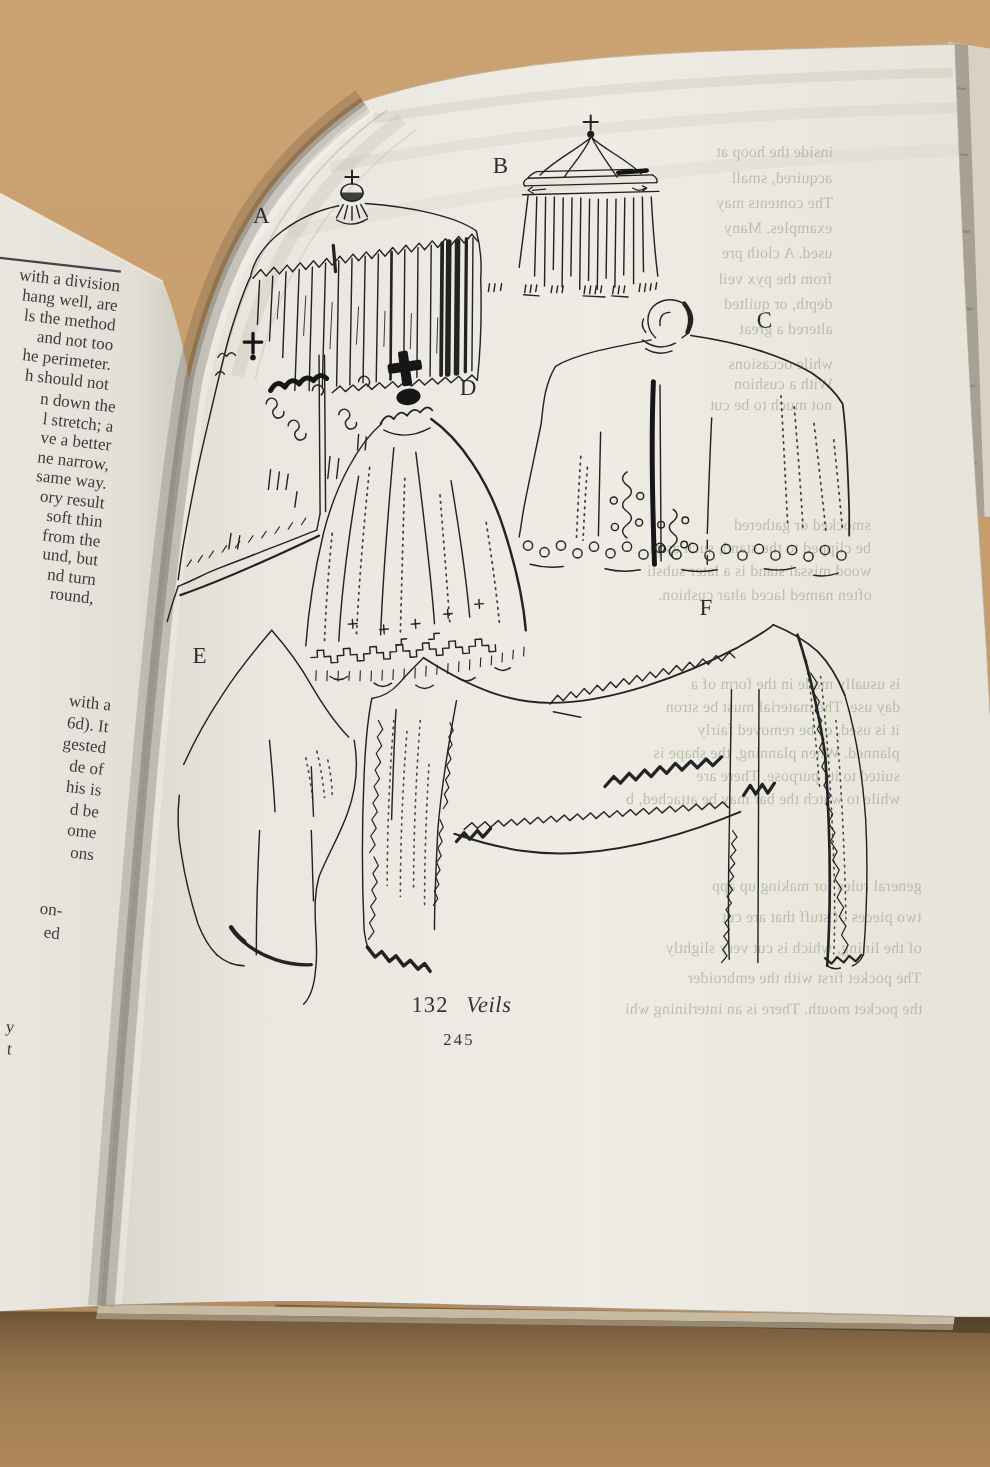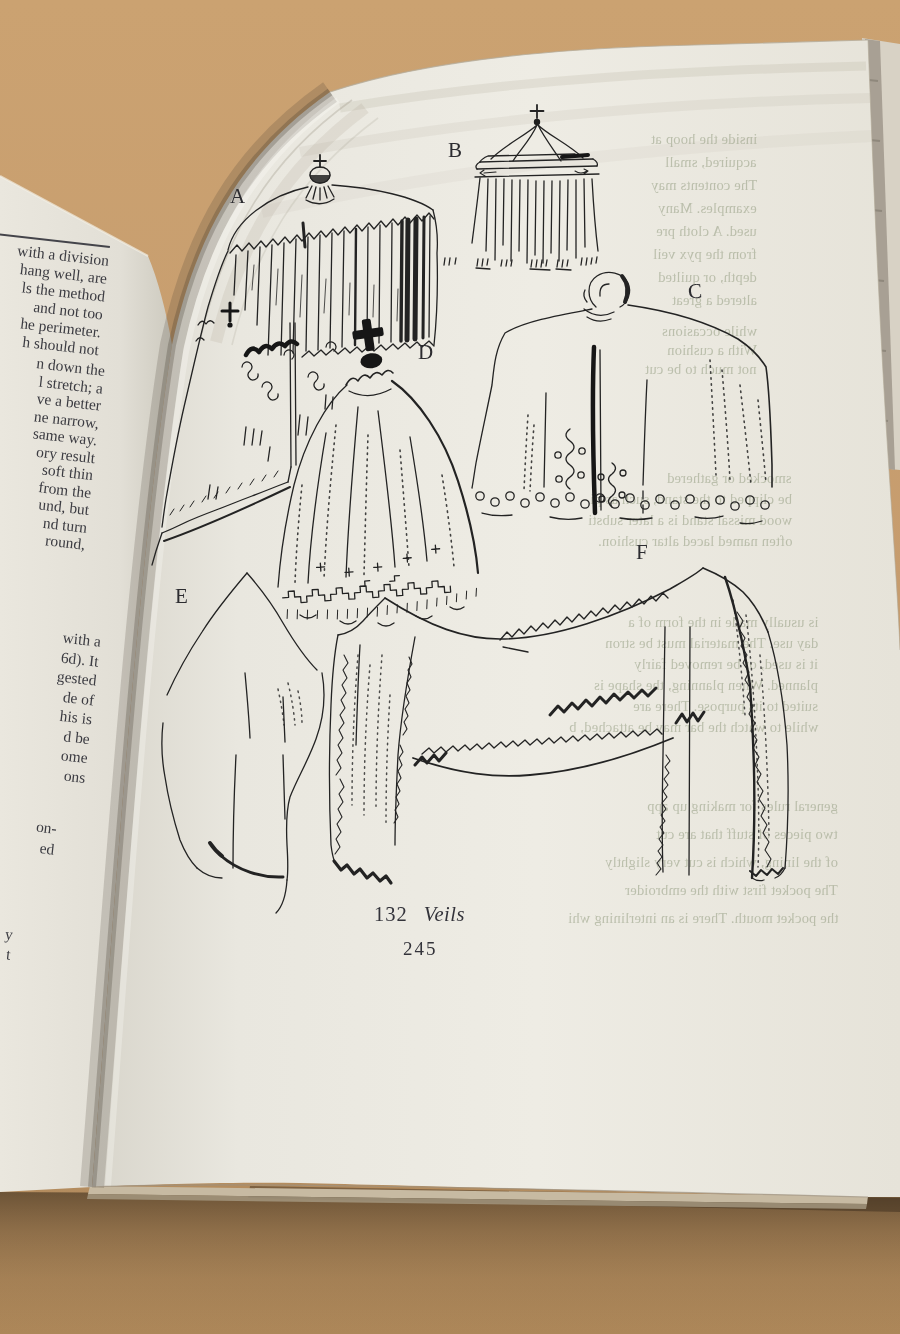--- a/index.html
+++ b/index.html
@@ -36,21 +36,21 @@
   .lblA{left:230px;top:184px;}
   .lblB{left:448px;top:138px;}
   .lblC{left:688px;top:279px;transform:rotate(-4deg);}
   .lblD{left:418px;top:340px;}
   .lblE{left:175px;top:584px;}
   .lblF{left:636px;top:540px;}
 
   .caption{position:absolute;left:374px;top:903px;color:#33333a;font-size:20.5px;}
   .caption .num{letter-spacing:1px;}
   .caption .ttl{font-style:italic;padding-left:16px;letter-spacing:.5px;margin-top:38px;}
-  .pageno{position:absolute;left:403px;top:938px;color:#33333a;font-size:19px;
+  .pageno{position:absolute;left:403px;top:938px;color:#33333a;font-size:15px;
           letter-spacing:2px;}
 </style>
 </head>
 <body>
 
 <div class="scene">
 
   <svg class="bg" viewBox="0 0 900 1334">
     <defs>
       <linearGradient id="deskG" x1="0" y1="0" x2="0" y2="1">

